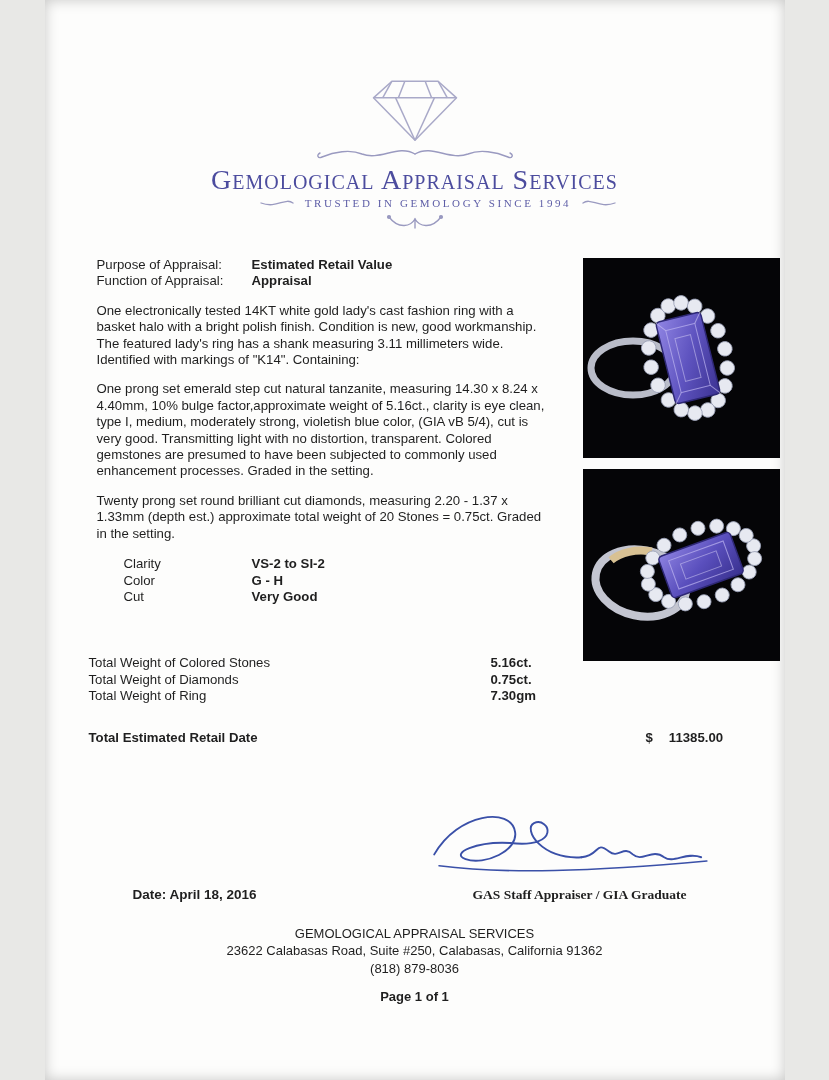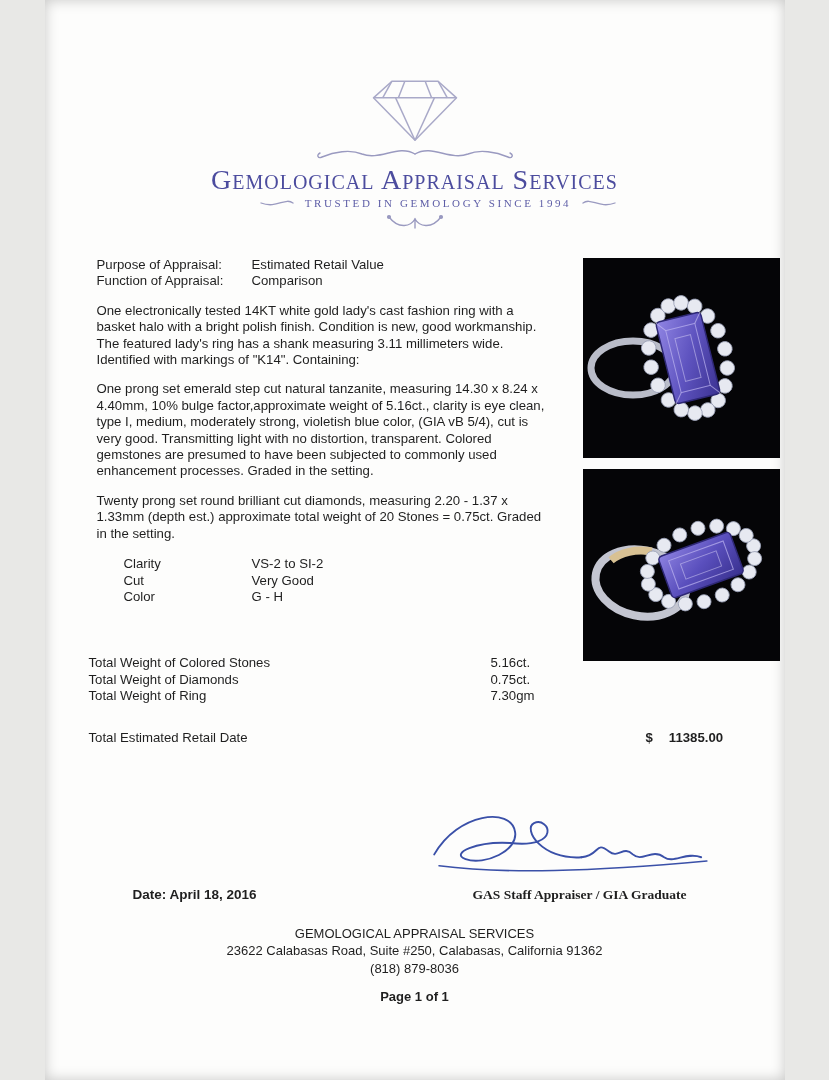--- a/index.html
+++ b/index.html
@@ -6,21 +6,21 @@
   .page{
     position:relative;
     width:740px;height:1080px;
     margin:0 auto;
     background:#fdfdfc;
     font-family:"Liberation Sans", sans-serif;
     color:#1f1f1f;
     box-shadow: inset 0 0 14px rgba(0,0,0,.22);
     overflow:hidden;
   }
-  .bold{font-weight:normal;}
+  .bold{font-weight:bold;}
 
   
   .header{padding-top:72px;text-align:center;}
   .logo-svg{display:block;margin:0 auto;}
   .orn{display:block;margin:2px auto 0;}
   .brand-title{
     margin:2px 0 0;
     font-family:"Liberation Serif", serif;
     font-variant:small-caps;
     font-weight:500;
@@ -219,39 +219,39 @@
     </figure>
   </aside>
 
   <main class="content">
     <div class="kv-row">
       <span>Purpose of Appraisal:</span>
       <span class="bold">Estimated Retail Value</span>
     </div>
     <div class="kv-row">
       <span>Function of Appraisal:</span>
-      <span class="bold">Comparison</span>
+      <span class="bold">Appraisal</span>
     </div>
 
     <p class="para">One electronically tested 14KT white gold lady's cast fashion ring with a basket halo with a bright polish finish. Condition is new, good workmanship. The featured lady's ring has a shank measuring 3.11 millimeters wide. Identified with markings of "K14".  Containing:</p>
     <p class="para">One prong set emerald step cut natural tanzanite, measuring 14.30 x 8.24 x 4.40mm, 10% bulge factor,approximate weight of 5.16ct., clarity is eye clean, type I, medium, moderately strong, violetish blue color, (GIA vB 5/4), cut is very good. Transmitting light with no distortion, transparent. Colored gemstones are presumed to have been subjected to commonly used enhancement processes. Graded in the setting.</p>
     <p class="para">Twenty prong set round brilliant cut diamonds, measuring 2.20 - 1.37 x 1.33mm (depth est.) approximate total weight of 20 Stones = 0.75ct. Graded in the setting.</p>
 
     <div class="grades">
       <div class="grade-row">
         <span>Clarity</span>
         <span class="bold">VS-2 to SI-2</span>
       </div>
       <div class="grade-row">
+        <span>Color</span>
+        <span class="bold">G - H</span>
+      </div>
+      <div class="grade-row">
         <span>Cut</span>
         <span class="bold">Very Good</span>
-      </div>
-      <div class="grade-row">
-        <span>Color</span>
-        <span class="bold">G - H</span>
       </div>
     </div>
   </main>
 
   <section class="totals">
     <div class="totals-row">
       <span>Total Weight of Colored Stones</span>
       <span class="bold">5.16ct.</span>
     </div>
     <div class="totals-row">

